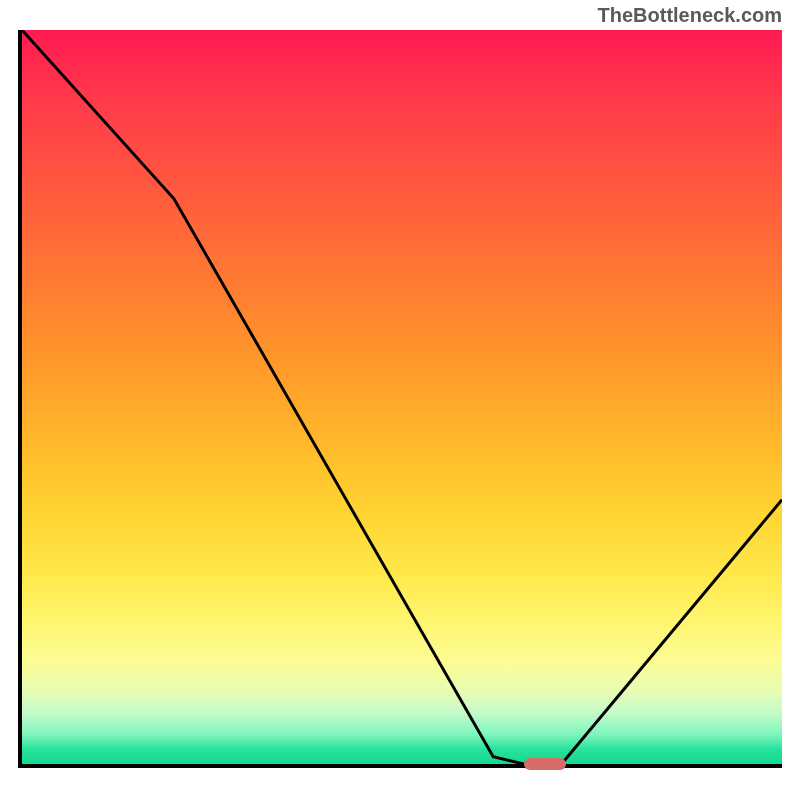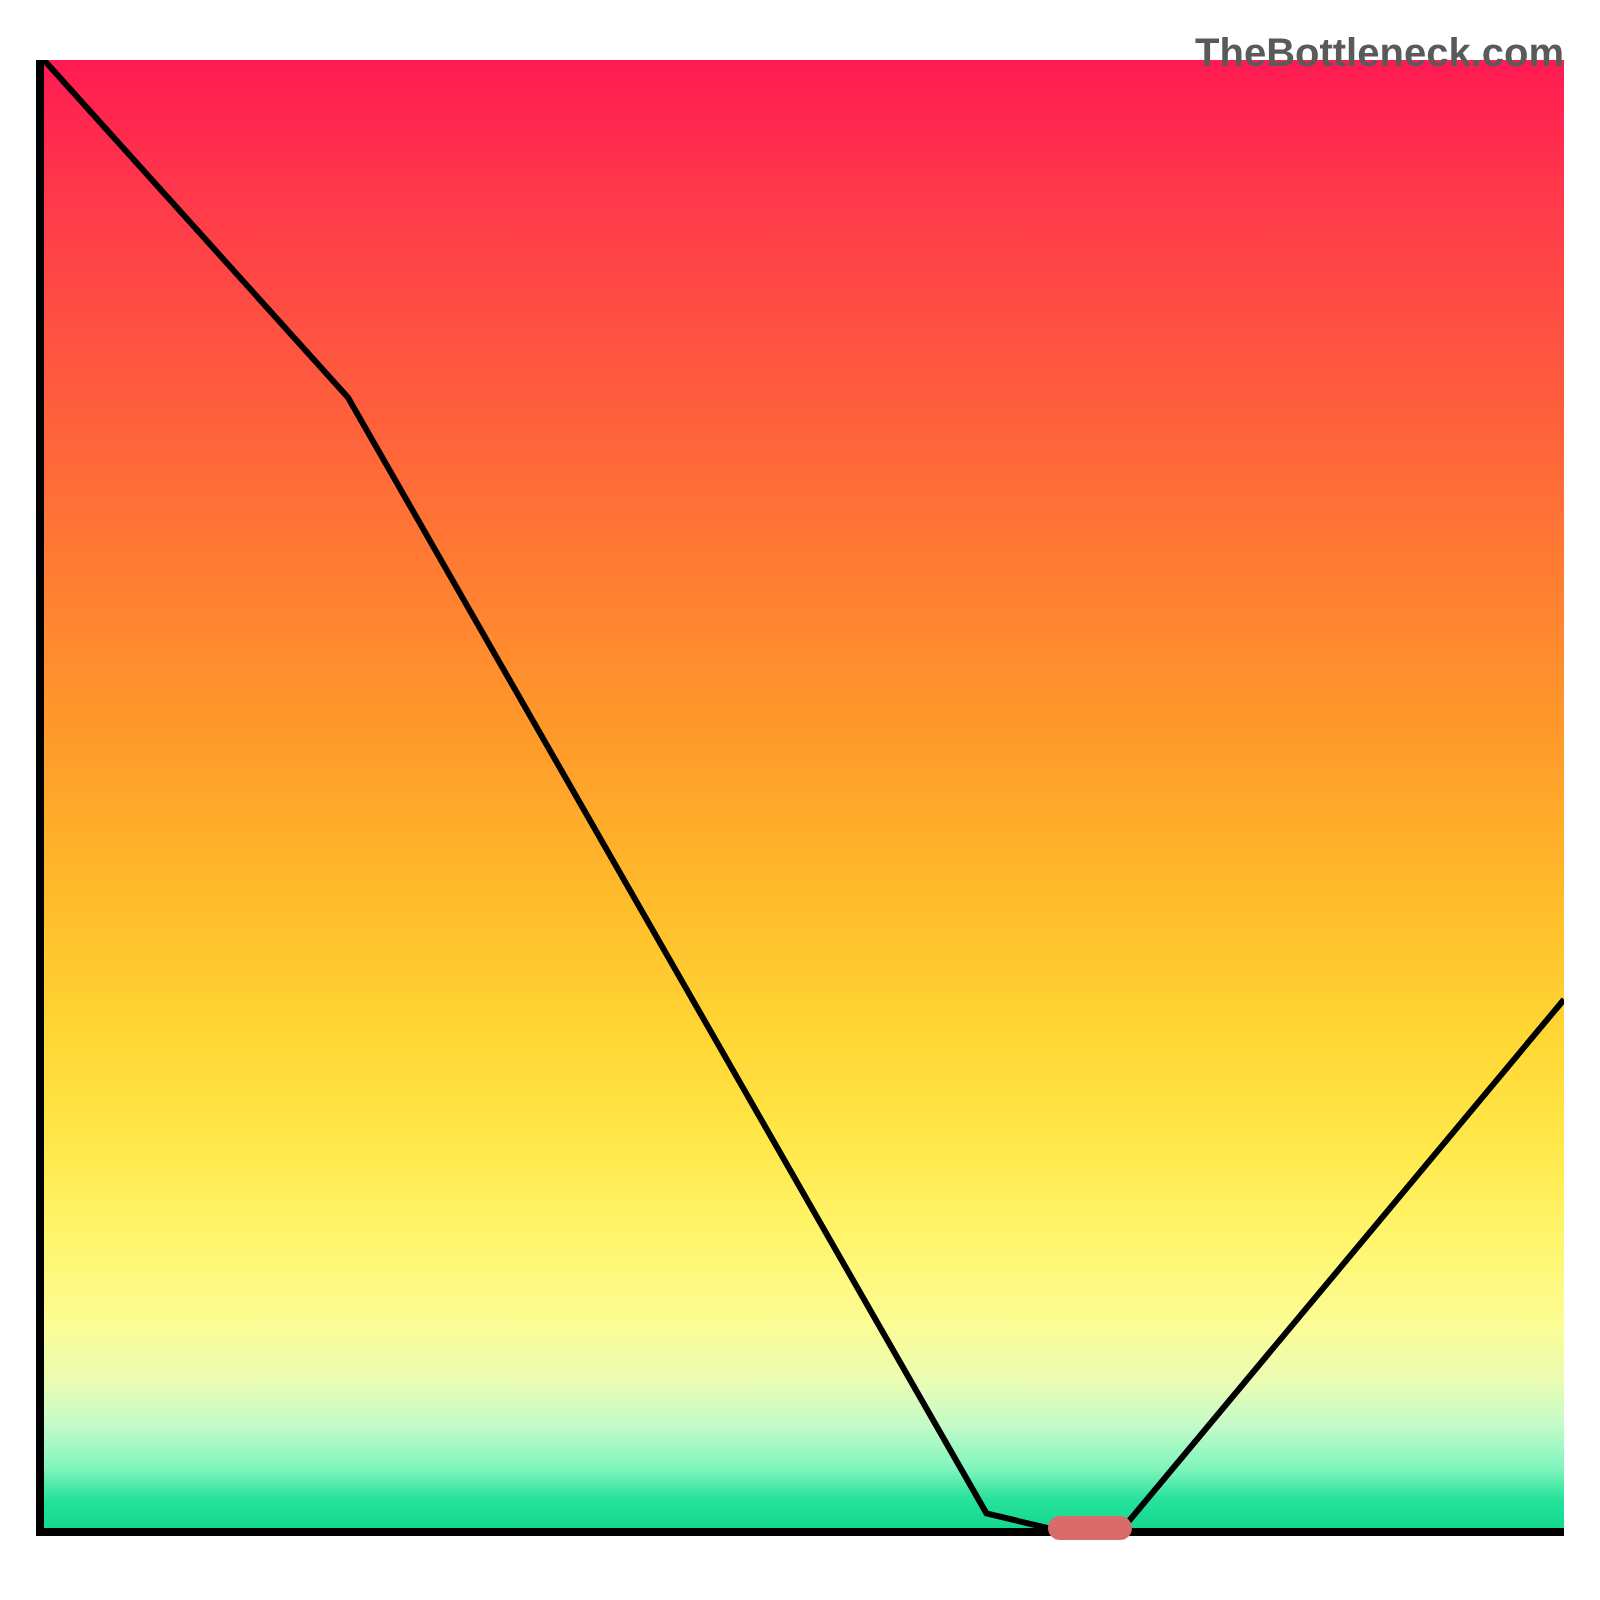--- a/index.html
+++ b/index.html
@@ -5,21 +5,21 @@
   * { margin: 0; padding: 0; box-sizing: border-box; }
   body {
     width: 800px;
     height: 800px;
     background: #ffffff;
     position: relative;
     font-family: Arial, sans-serif;
   }
   .watermark {
     position: absolute;
-    top: 16px;
+    top: 4px;
     right: 18px;
     font-size: 20px;
     font-weight: bold;
     color: #5a5a5a;
     z-index: 10;
   }
   .plot-area {
     position: absolute;
     left: 18px;
     top: 30px;

